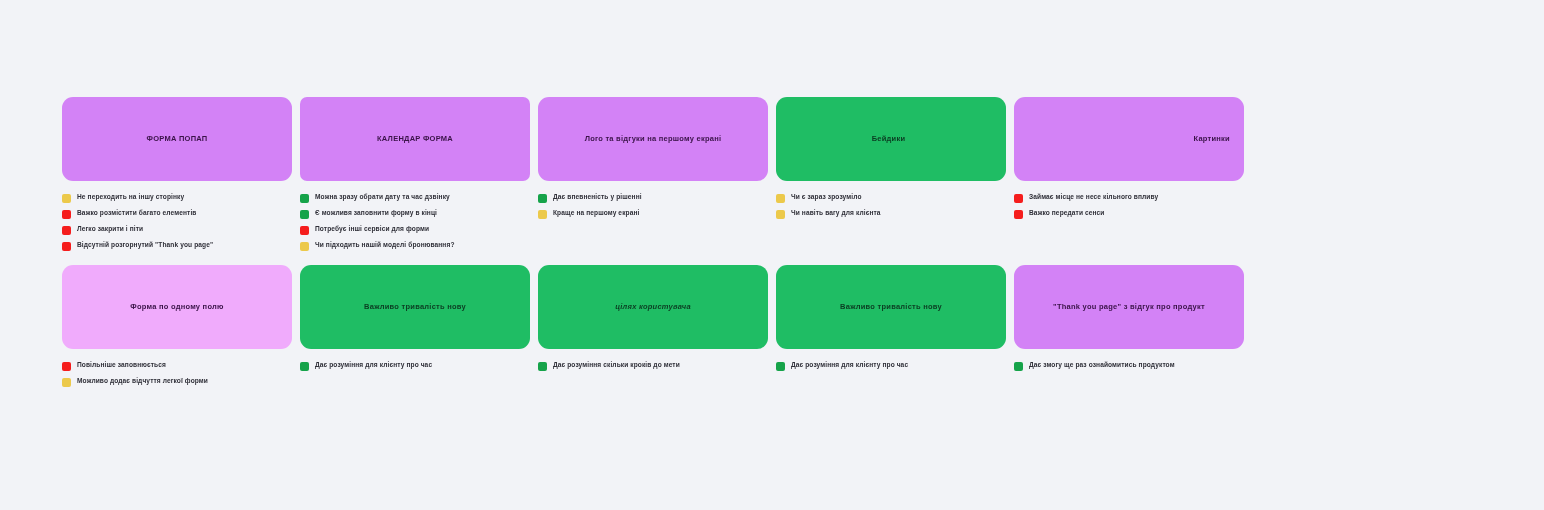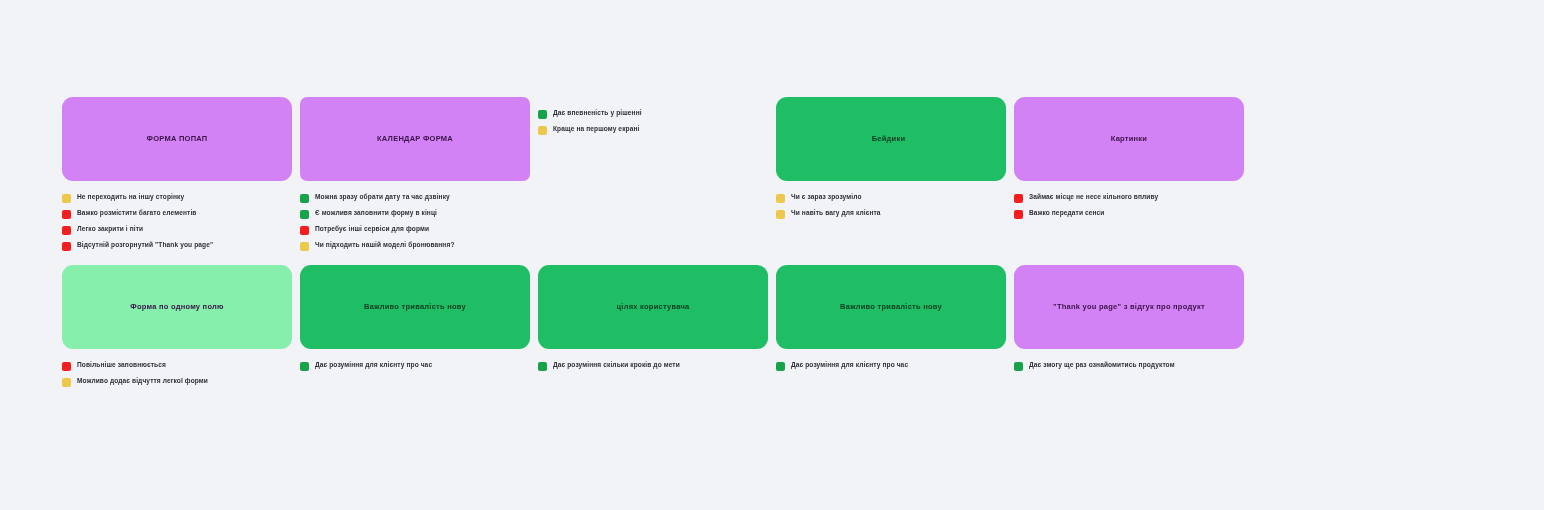--- a/index.html
+++ b/index.html
@@ -139,20 +139,23 @@
             <span class="marker red" style="background: rgb(245, 29, 29);"></span>
             <span class="item-text">Потребує інші сервіси для форми</span>
           </li>
           <li class="card-list-item">
             <span class="marker yellow" style="background: rgb(236, 201, 75);"></span>
             <span class="item-text">Чи підходить нашій моделі бронювання?</span>
           </li>
         </ul>
       </div>
       <div class="card">
+        <div class="card-header" style="background: rgb(211, 130, 246);">
+          <div class="card-header-title">Лого та відгуки на першому екрані</div>
+        </div>
         <ul class="card-list">
           <li class="card-list-item">
             <span class="marker green" style="background: rgb(22, 163, 74);"></span>
             <span class="item-text">Дає впевненість у рішенні</span>
           </li>
           <li class="card-list-item">
             <span class="marker yellow" style="background: rgb(236, 201, 75);"></span>
             <span class="item-text">Краще на першому екрані</span>
           </li>
         </ul>
@@ -166,36 +169,36 @@
             <span class="marker yellow" style="background: rgb(236, 201, 75);"></span>
             <span class="item-text">Чи є зараз зрозуміло</span>
           </li>
           <li class="card-list-item">
             <span class="marker yellow" style="background: rgb(236, 201, 75);"></span>
             <span class="item-text">Чи навіть вагу для клієнта</span>
           </li>
         </ul>
       </div>
       <div class="card">
-        <div class="card-header" style="background: rgb(211, 130, 246);">
+        <div class="card-header" style="background: rgb(211, 130, 246); justify-content: flex-end;">
           <div class="card-header-title">Картинки</div>
         </div>
         <ul class="card-list">
           <li class="card-list-item">
             <span class="marker red" style="background: rgb(245, 29, 29);"></span>
             <span class="item-text">Займає місце не несе кільного впливу</span>
           </li>
           <li class="card-list-item">
             <span class="marker red" style="background: rgb(245, 29, 29);"></span>
             <span class="item-text">Важко передати сенси</span>
           </li>
         </ul>
       </div>
       <div class="card">
-        <div class="card-header" style="background: #86efac;">
+        <div class="card-header" style="background: #f0abfc;">
           <div class="card-header-title">Форма по одному полю</div>
         </div>
         <ul class="card-list">
           <li class="card-list-item">
             <span class="marker red" style="background: rgb(245, 29, 29);"></span>
             <span class="item-text">Повільніше заповнюється</span>
           </li>
           <li class="card-list-item">
             <span class="marker yellow" style="background: rgb(236, 201, 75);"></span>
             <span class="item-text">Можливо додає відчуття легкої форми</span>
@@ -207,21 +210,21 @@
           <div class="card-header-title">Важливо тривалість нову</div>
         </div>
         <ul class="card-list">
           <li class="card-list-item">
             <span class="marker green" style="background: rgb(22, 163, 74);"></span>
             <span class="item-text">Дає розуміння для клієнту про час</span>
           </li>
         </ul>
       </div>
       <div class="card">
-        <div class="card-header green" style="background: rgb(31, 189, 100);">
+        <div class="card-header green" style="background: rgb(31, 189, 100); font-style: italic;">
           <div class="card-header-title">цілях користувача</div>
         </div>
         <ul class="card-list">
           <li class="card-list-item">
             <span class="marker green" style="background: rgb(22, 163, 74);"></span>
             <span class="item-text">Дає розуміння скільки кроків до мети</span>
           </li>
         </ul>
       </div>
       <div class="card">

